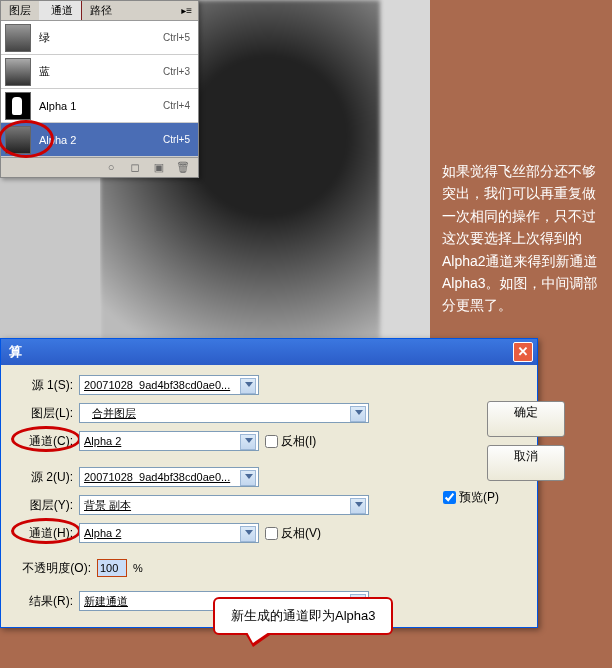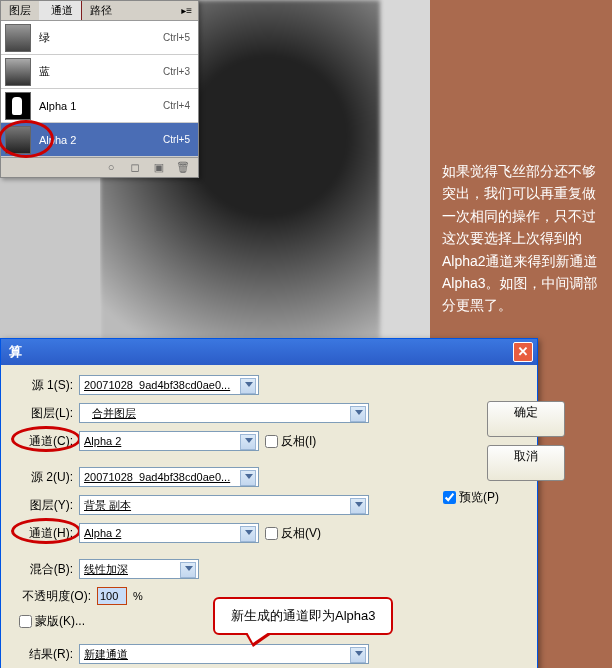--- a/index.html
+++ b/index.html
@@ -168,36 +168,23 @@
         </div>
       <div class="check">
         <input type="checkbox" style="">
         <span>反相(V)</span>
       </div>
     </div>
 
     <div style="height:8px;"></div>
 
     <div class="row">
-      <label>混合(B):</label>
-      <div class="dropdown" style="width:120px;">
-          <span>线性加深</span>
-          <span class="arrow"></span>
-        </div>
-    </div>
-    <div class="row">
       <label style="width:78px;">不透明度(O):</label>
       <input class="numinput" value="100" style="">
       <span class="percent">%</span>
-    </div>
-    <div class="row">
-      <div class="check" style="margin-left:6px;">
-        <input type="checkbox" style="">
-        <span>蒙版(K)...</span>
-      </div>
     </div>
 
     <div style="height:6px;"></div>
 
     <div class="row">
       <label>结果(R):</label>
       <div class="dropdown" style="width:290px;">
           <span>新建通道</span>
           <span class="arrow"></span>
         </div>

